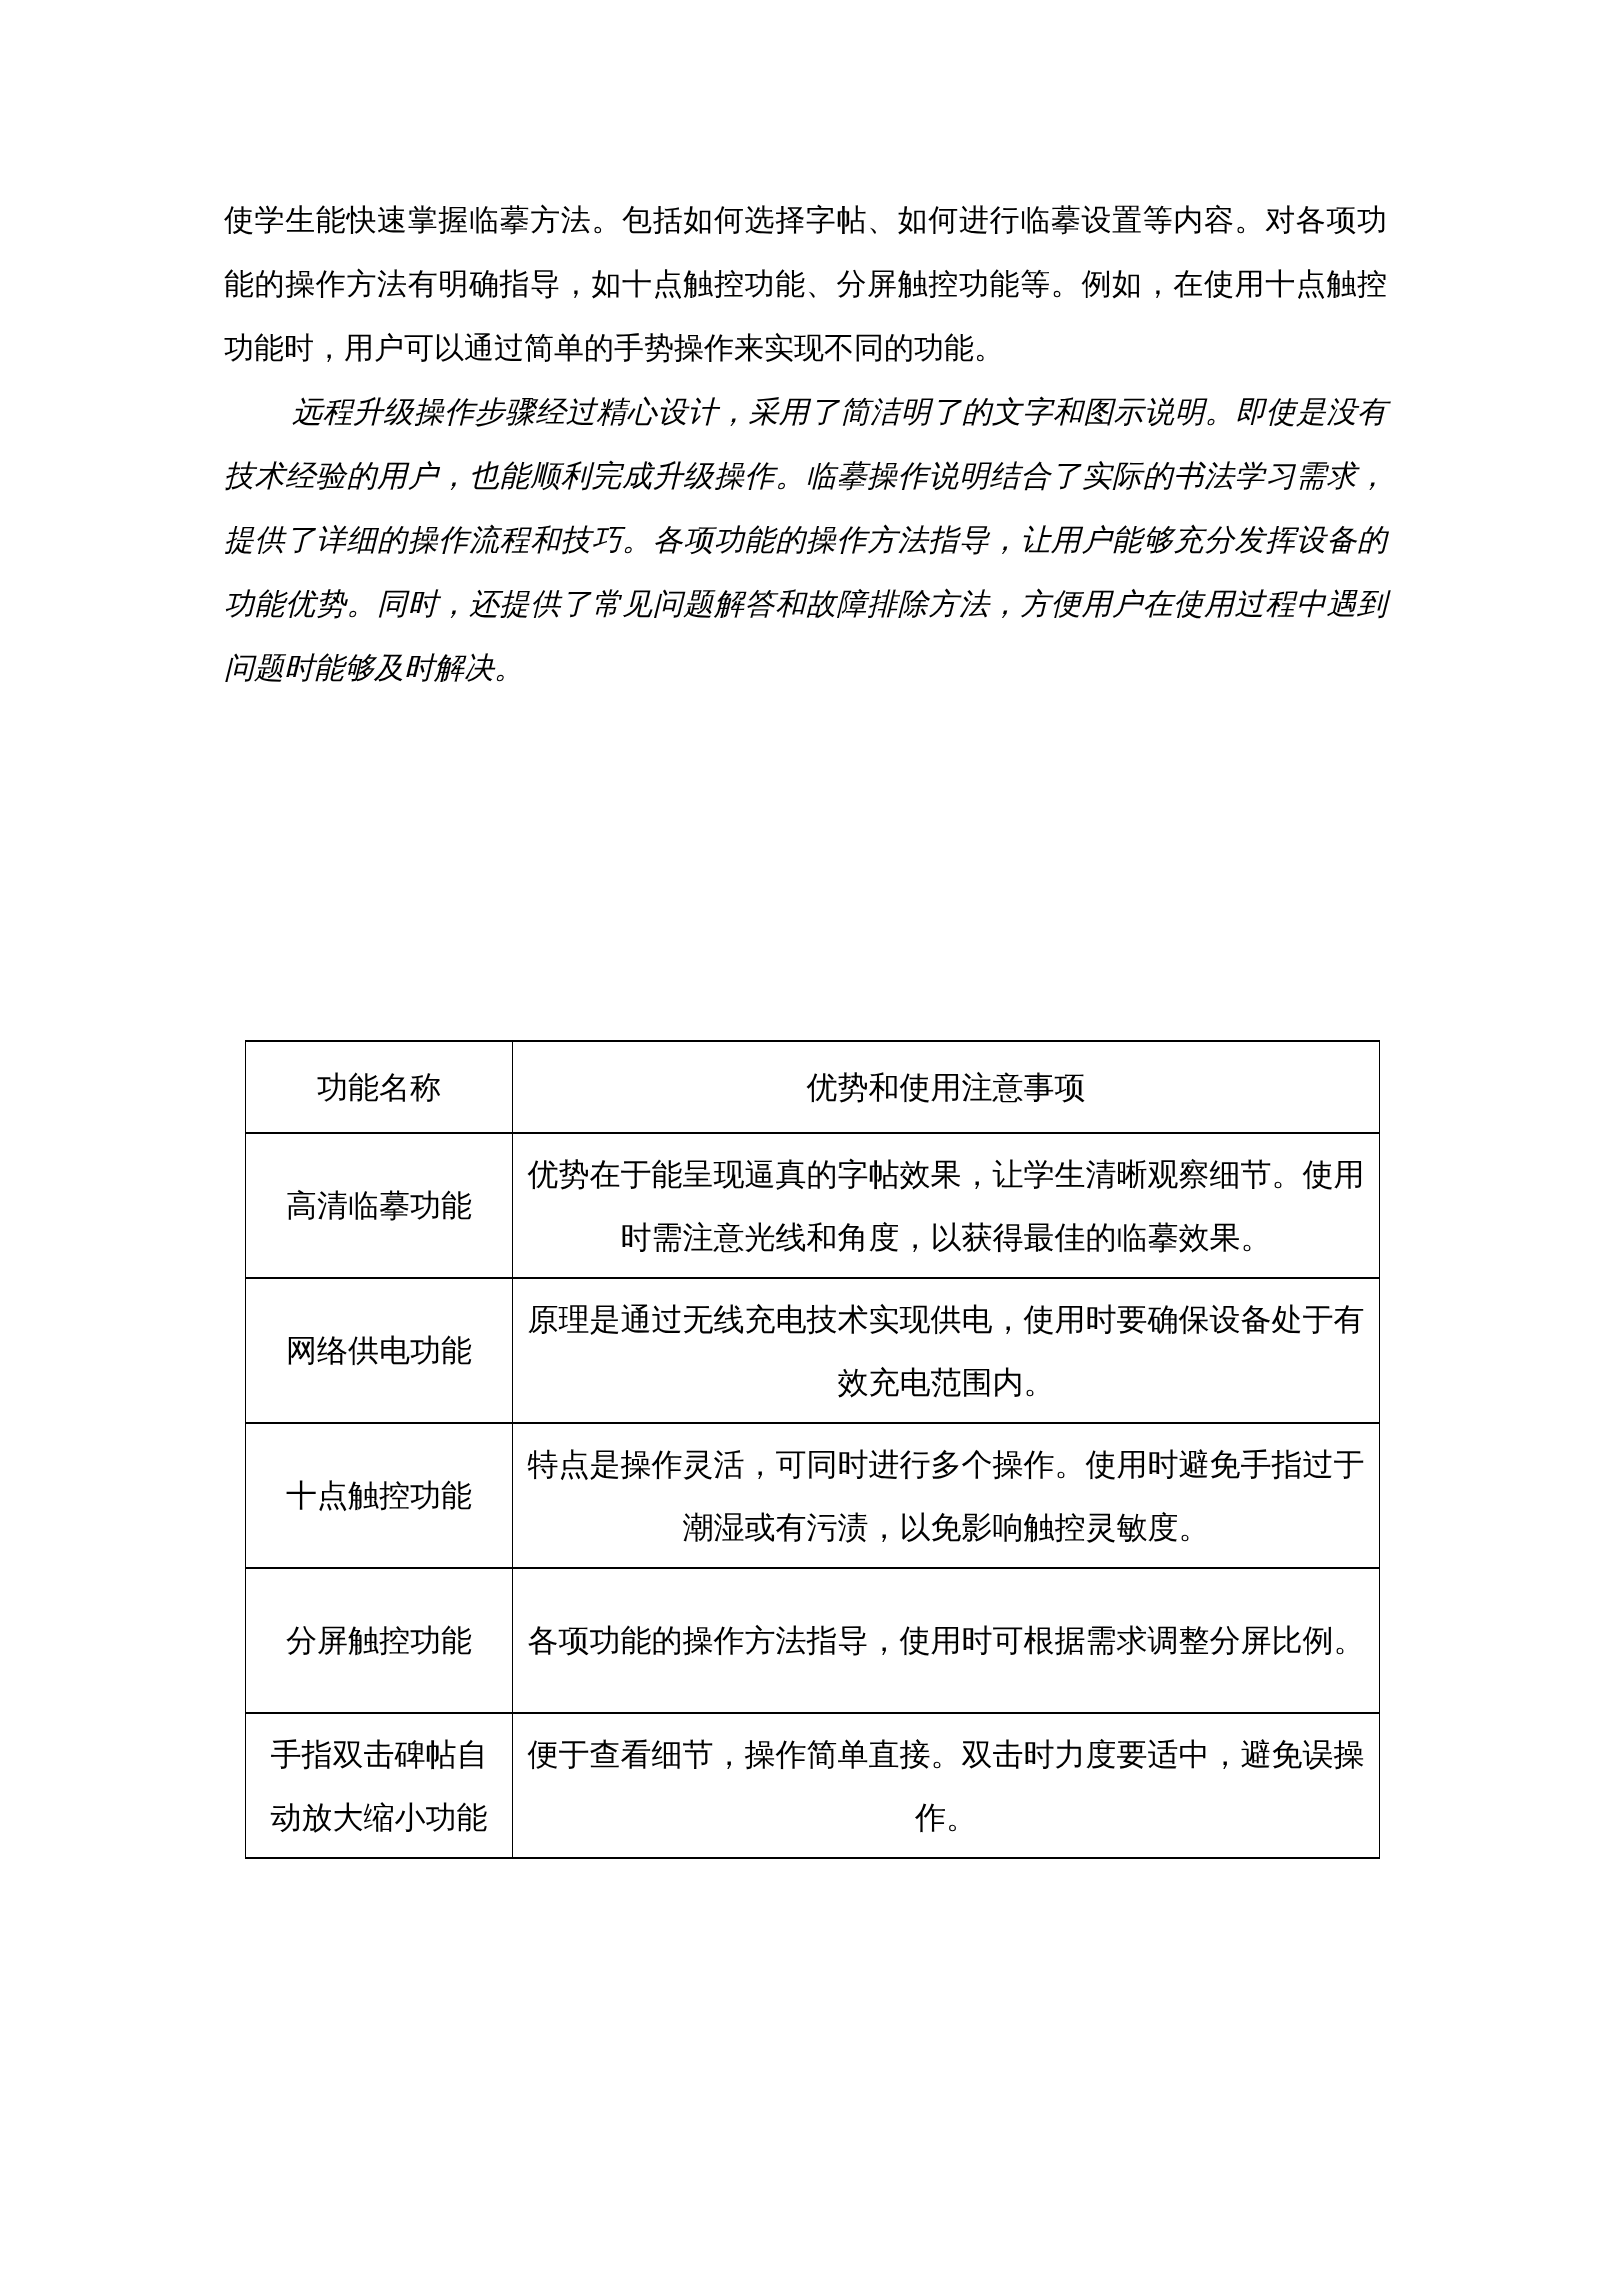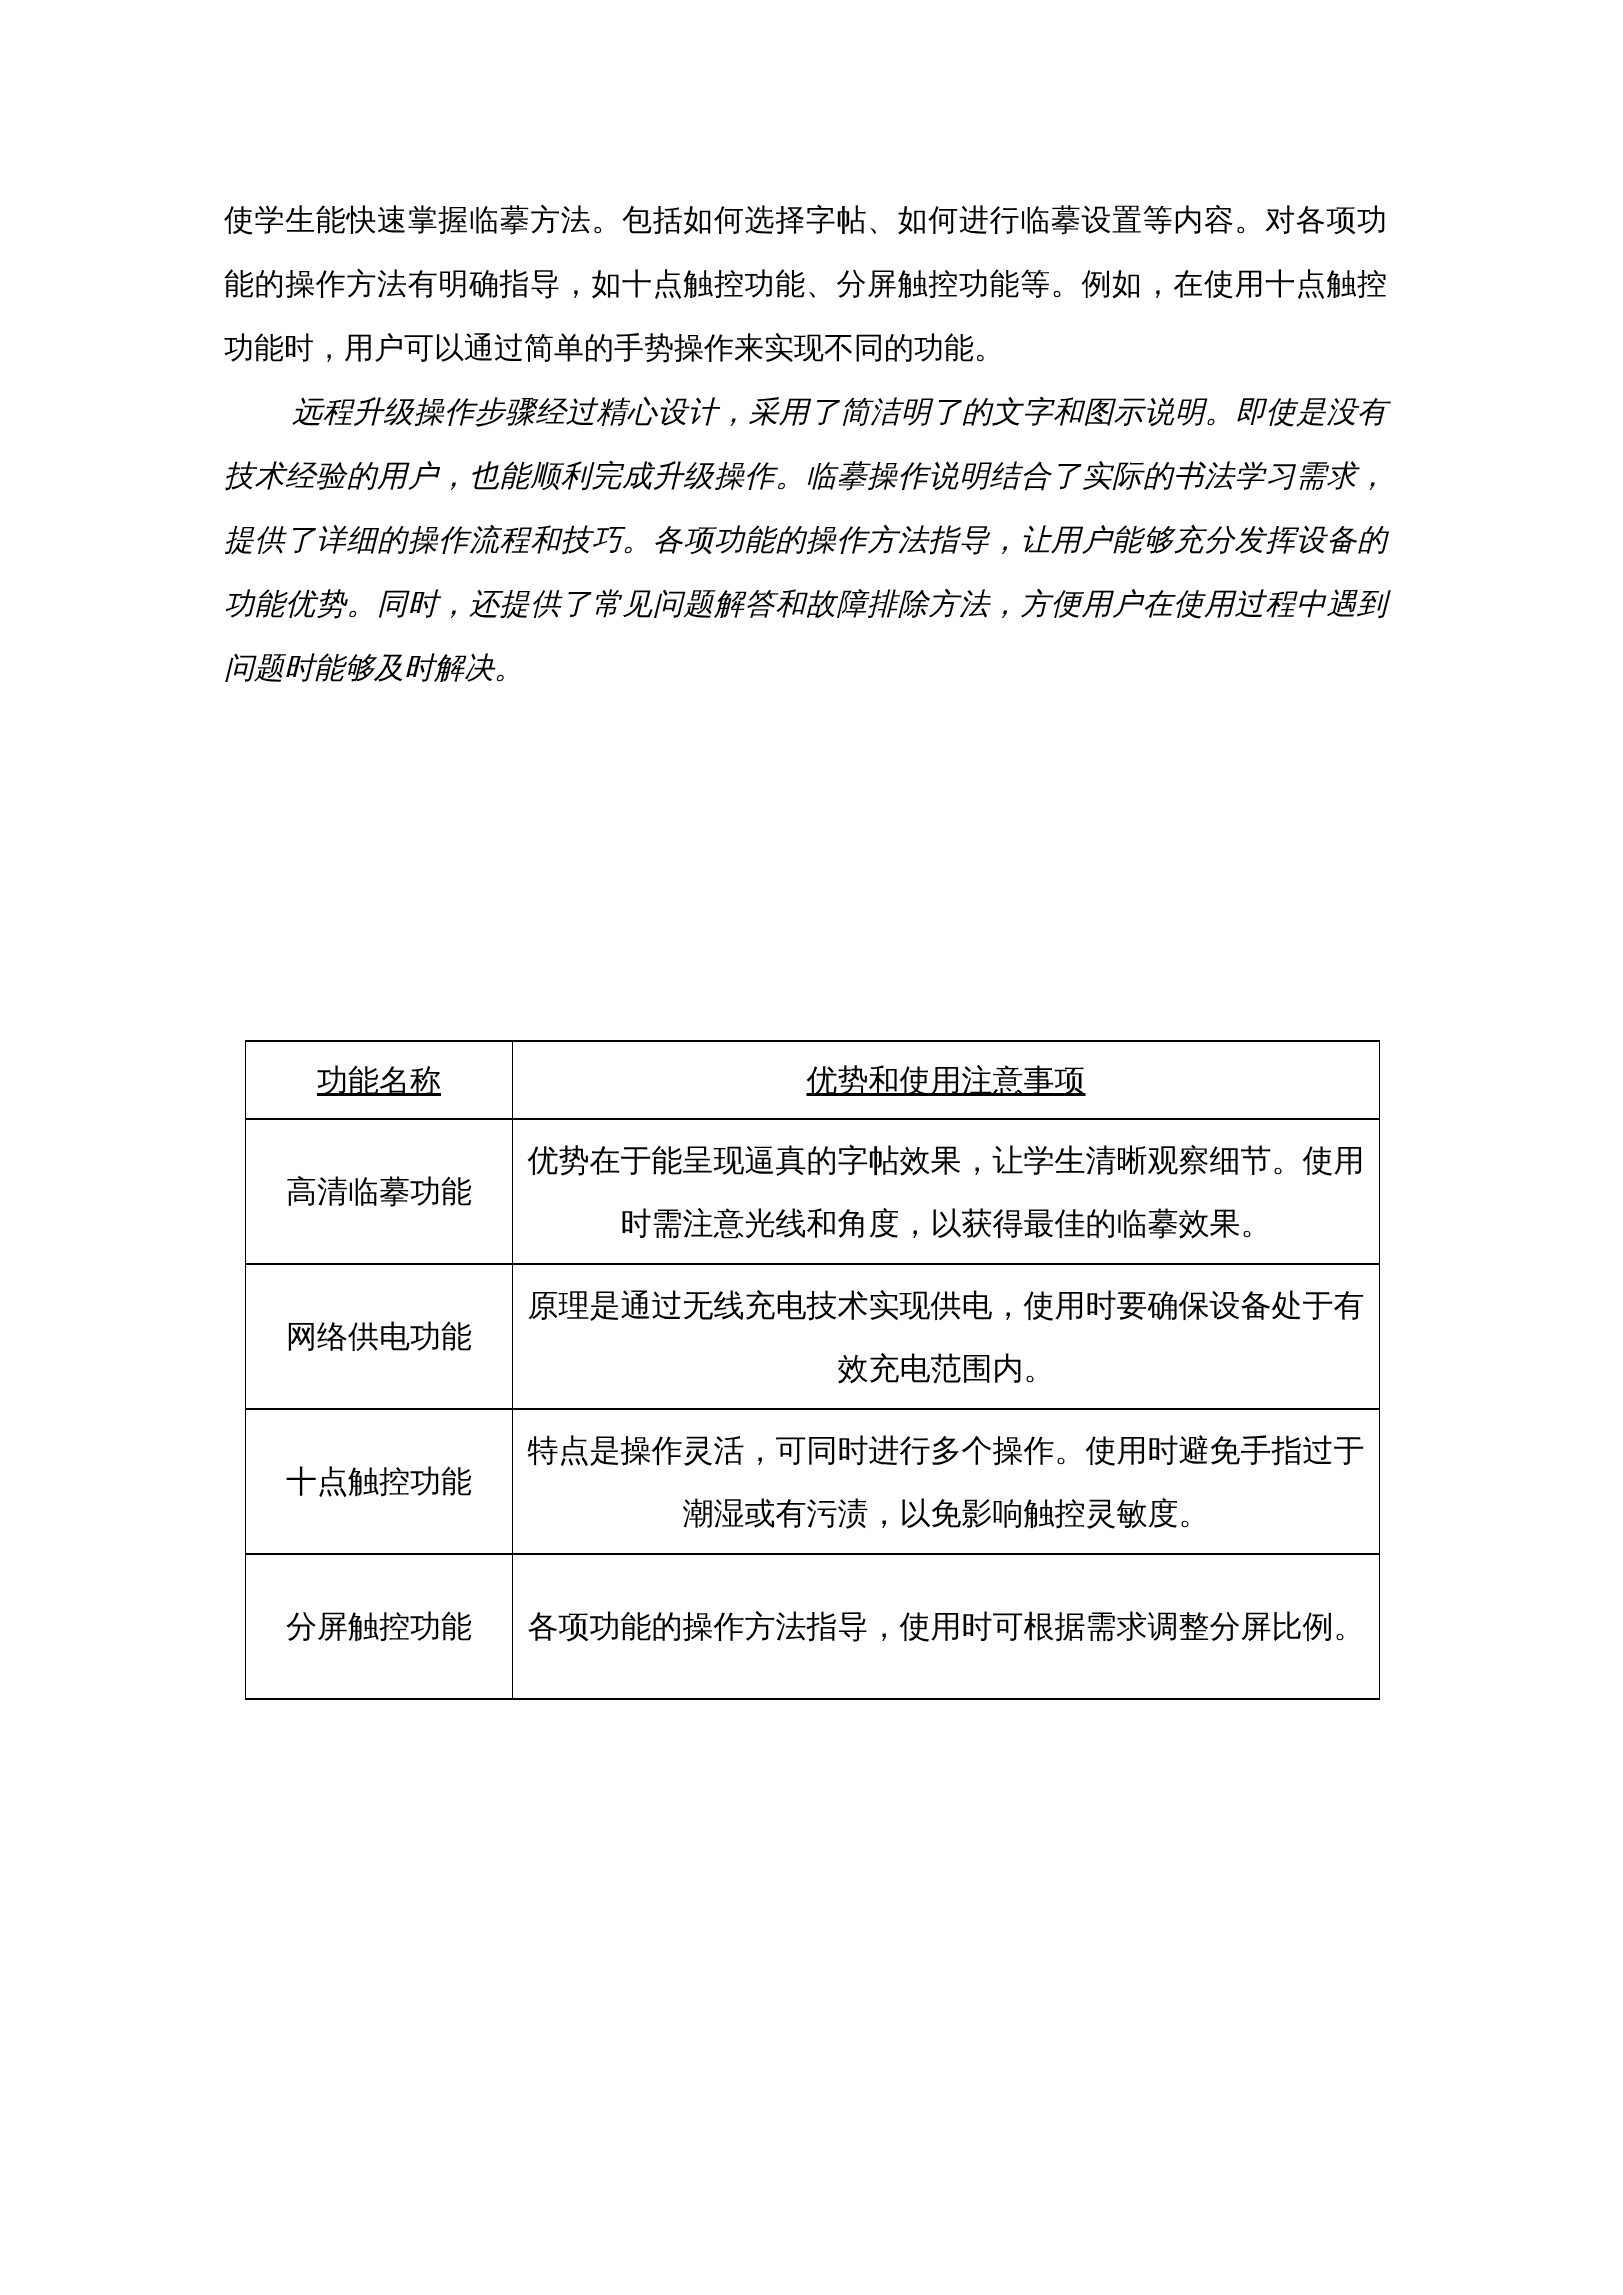--- a/index.html
+++ b/index.html
@@ -48,21 +48,21 @@
     border-bottom-width: 2.6px;
     text-align: center;
     vertical-align: middle;
     padding: 0 9.2px;
     word-break: break-all;
     overflow: hidden;
   }
   table.tbl-features { top: 1040px; }
   table.tbl-features col.c1 { width: 267px; }
   table.tbl-features tr { height: 145px; }
-  table.tbl-features tr.hdr { height: 78px; text-decoration: underline; }
+  table.tbl-features tr.hdr { height: 92px; }
   table.tbl-maintenance { top: 1919px; }
   table.tbl-maintenance col.c1m { width: 128px; }
   table.tbl-maintenance tr { height: 146px; }
 </style>
 </head>
 <body>
 
 <div class="page">
 
   <div class="text-block">
@@ -89,18 +89,22 @@
         <td>原理是通过无线充电技术实现供电，使用时要确保设备处于有效充电范围内。</td>
       </tr>
       <tr>
         <td>十点触控功能</td>
         <td>特点是操作灵活，可同时进行多个操作。使用时避免手指过于潮湿或有污渍，以免影响触控灵敏度。</td>
       </tr>
       <tr>
         <td>分屏触控功能</td>
         <td>各项功能的操作方法指导，使用时可根据需求调整分屏比例。</td>
       </tr>
+      <tr>
+        <td>手指双击碑帖自动放大缩小功能</td>
+        <td>便于查看细节，操作简单直接。双击时力度要适中，避免误操作。</td>
+      </tr>
     </tbody>
   </table>
 
 
 </div>
 
 
 </body></html>

